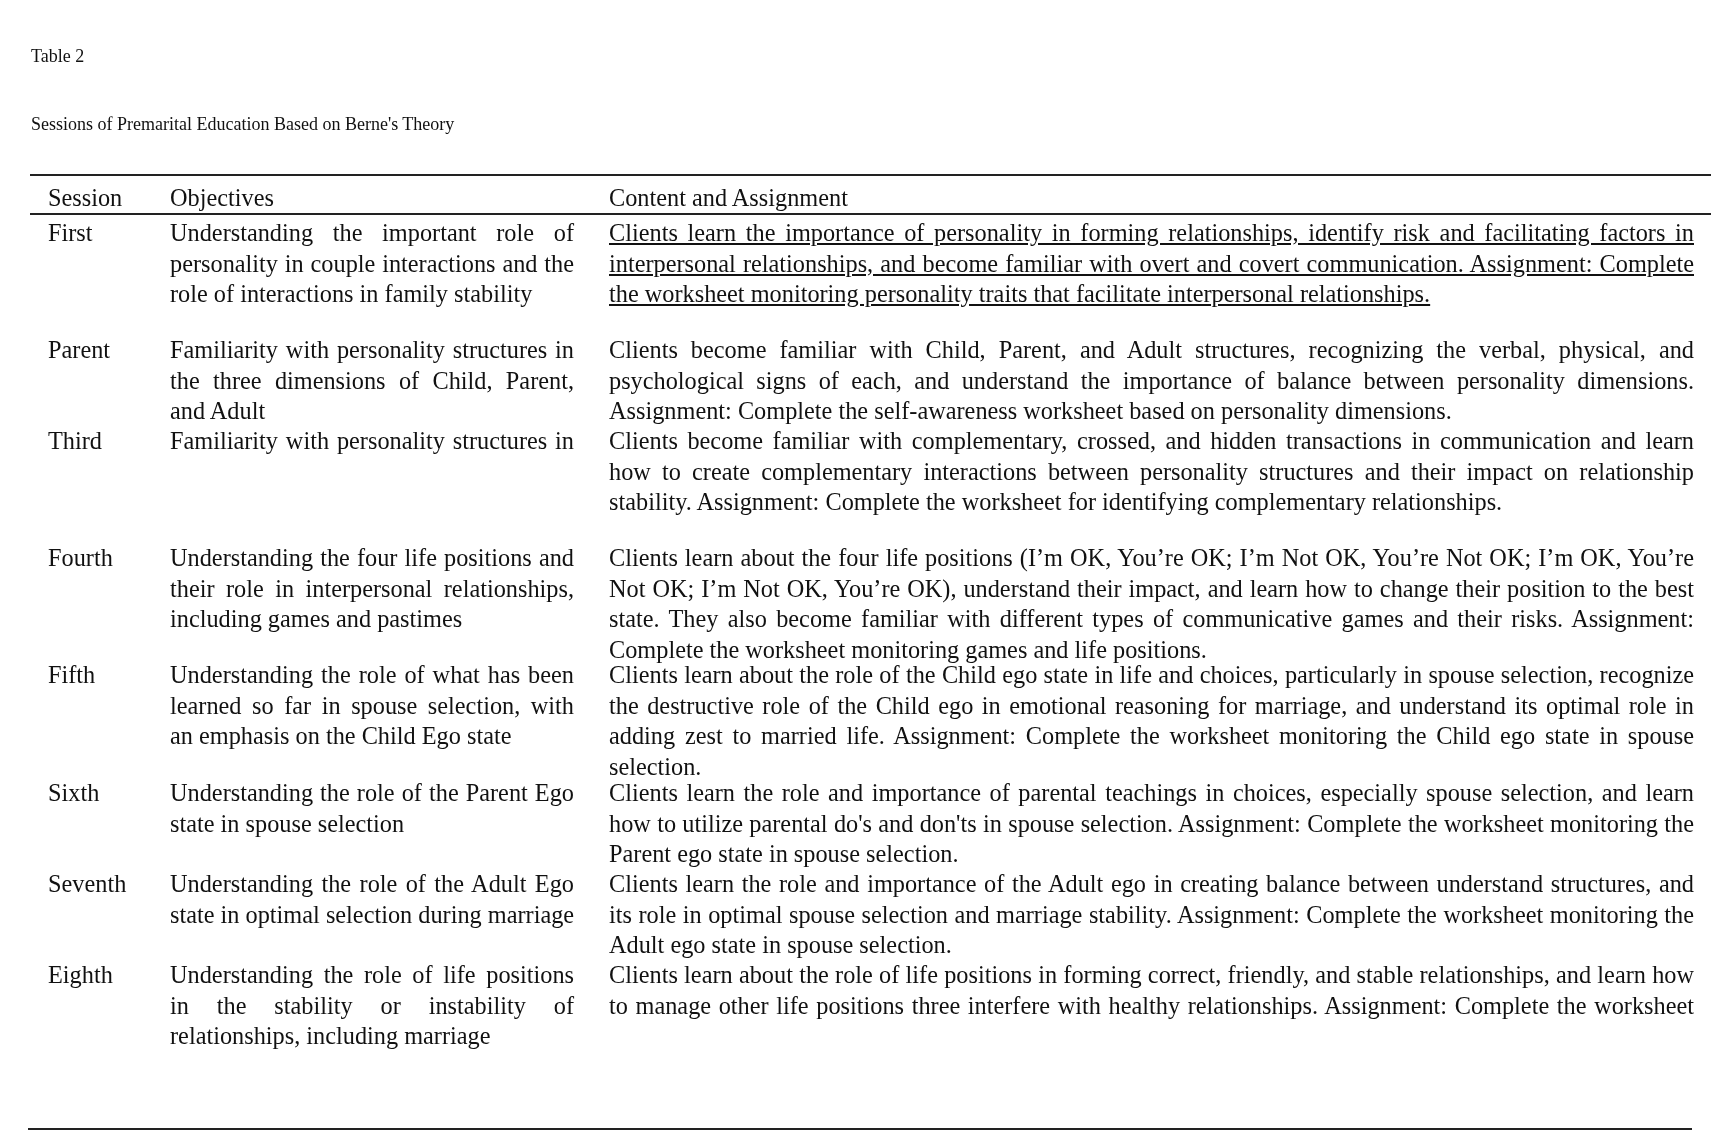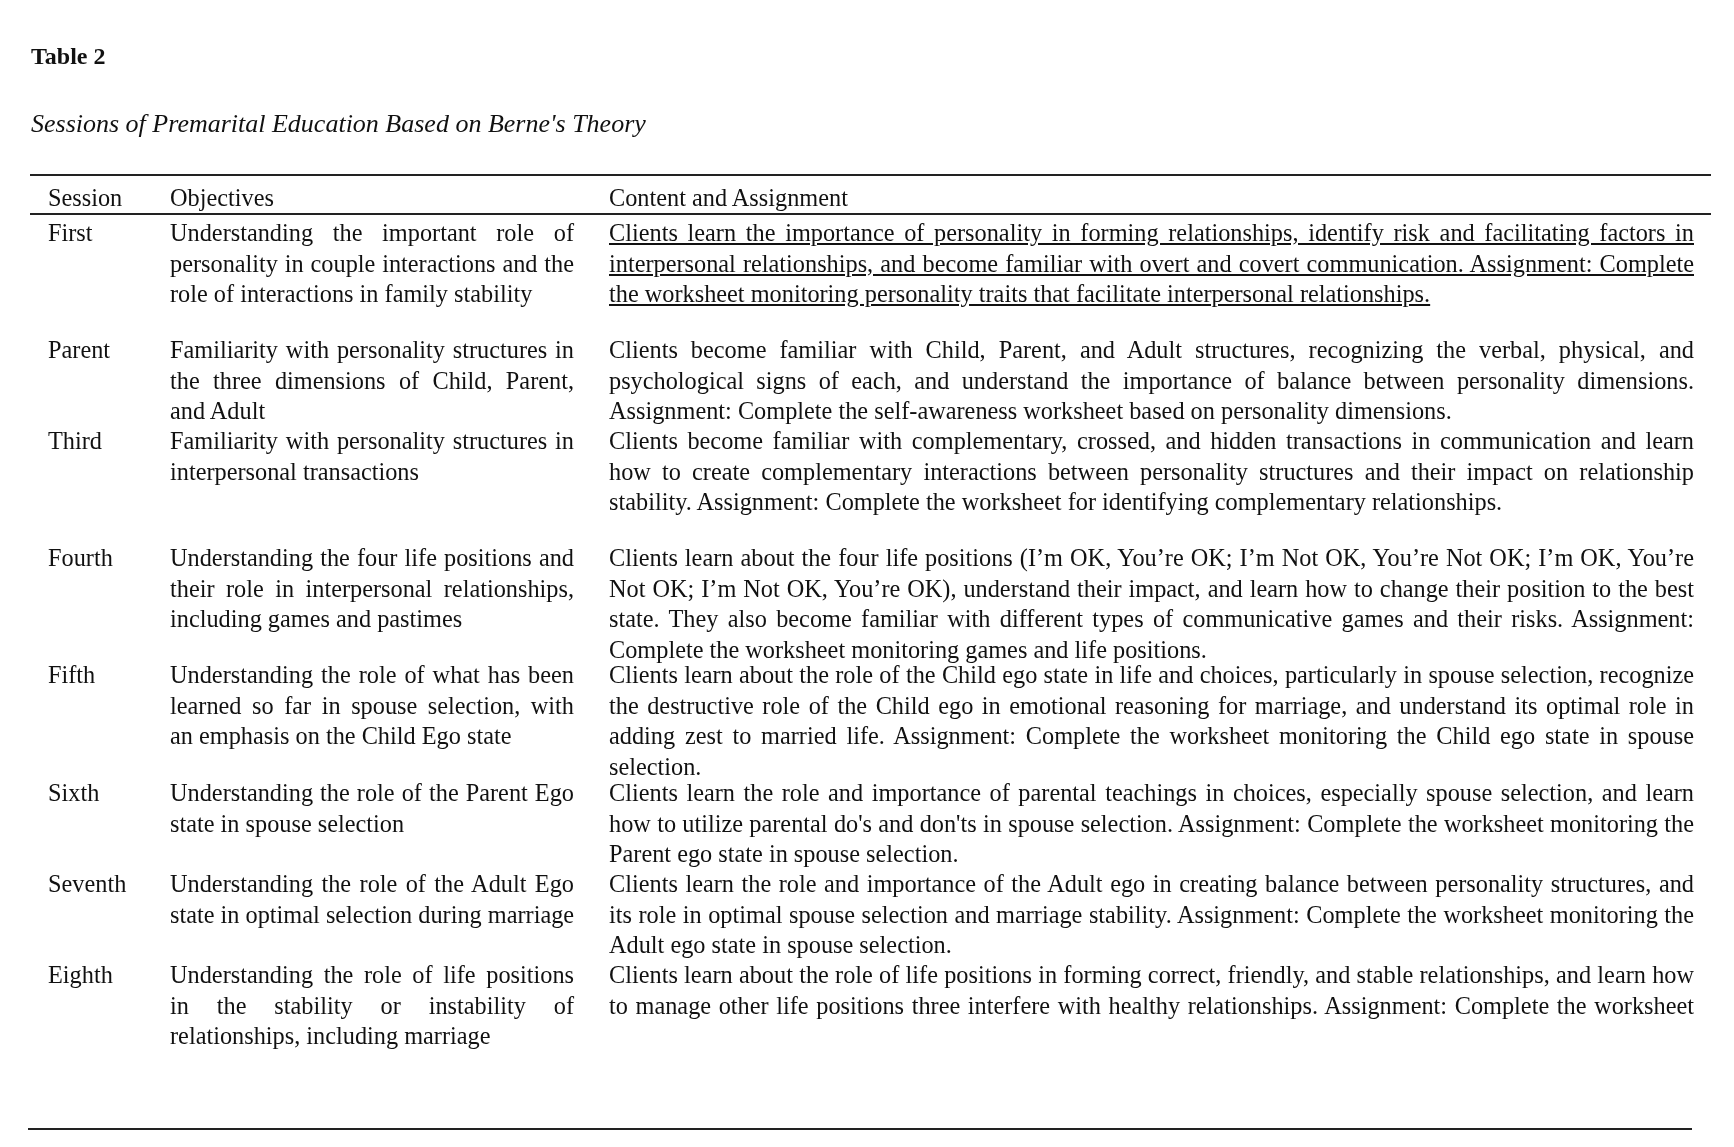--- a/index.html
+++ b/index.html
@@ -3,25 +3,25 @@
 <meta charset="utf-8">
 <style>
   html, body { margin: 0; padding: 0; background: #ffffff; }
   body {
     width: 1734px; height: 1147px; position: relative; overflow: hidden;
     font-family: "Liberation Serif", "DejaVu Serif", serif;
     color: #111111;
   }
   .table-label {
     position: absolute; left: 31px; top: 36px;
-    font-weight: bold; font-size: 24px; line-height: 40px;
+    font-weight: normal; font-size: 18px; line-height: 40px;
   }
   .table-caption {
     position: absolute; left: 31px; top: 104px;
-    font-style: italic; font-size: 26px; line-height: 40px;
+    font-size: 18px; line-height: 40px;
   }
   .rule { position: absolute; left: 30px; width: 1681px; background: #222; }
   .rule-top { top: 174px; height: 2px; }
   .rule-head { top: 213px; height: 2px; }
   .rule-bottom { top: 1128px; height: 2px; left: 28px; width: 1664px; }
   .cell {
     position: absolute; font-size: 24.3px; line-height: 30.6px;
   }
   .col-session { left: 48px; width: 118px; }
   .col-objectives { left: 170px; width: 404px; text-align: justify; }
@@ -67,21 +67,20 @@
       <div class="cell col-content" style="top: 335px;">
         <span class="line">Clients become familiar with Child, Parent, and Adult structures, recognizing the verbal, physical, and</span>
         <span class="line">psychological signs of each, and understand the importance of balance between personality dimensions.</span>
         <span class="line last">Assignment: Complete the self-awareness worksheet based on personality dimensions.</span>
       </div>
     </div>
     <div>
       <div class="cell col-session" style="top: 426px;">Third</div>
       <div class="cell col-objectives" style="top: 426px;">
         <span class="line">Familiarity with personality structures in</span>
-        <span class="line last">interpersonal transactions</span>
       </div>
       <div class="cell col-content" style="top: 426px;">
         <span class="line">Clients become familiar with complementary, crossed, and hidden transactions in communication and learn</span>
         <span class="line">how to create complementary interactions between personality structures and their impact on relationship</span>
         <span class="line last">stability. Assignment: Complete the worksheet for identifying complementary relationships.</span>
       </div>
     </div>
     <div>
       <div class="cell col-session" style="top: 543px;">Fourth</div>
       <div class="cell col-objectives" style="top: 543px;">
@@ -122,21 +121,21 @@
         <span class="line last">Parent ego state in spouse selection.</span>
       </div>
     </div>
     <div>
       <div class="cell col-session" style="top: 869px;">Seventh</div>
       <div class="cell col-objectives" style="top: 869px;">
         <span class="line">Understanding the role of the Adult Ego</span>
         <span class="line last">state in optimal selection during marriage</span>
       </div>
       <div class="cell col-content" style="top: 869px;">
-        <span class="line">Clients learn the role and importance of the Adult ego in creating balance between personality structures, and</span>
+        <span class="line">Clients learn the role and importance of the Adult ego in creating balance between understand structures, and</span>
         <span class="line">its role in optimal spouse selection and marriage stability. Assignment: Complete the worksheet monitoring the</span>
         <span class="line last">Adult ego state in spouse selection.</span>
       </div>
     </div>
     <div>
       <div class="cell col-session" style="top: 960px;">Eighth</div>
       <div class="cell col-objectives" style="top: 960px;">
         <span class="line">Understanding the role of life positions</span>
         <span class="line">in the stability or instability of</span>
         <span class="line last">relationships, including marriage</span>

